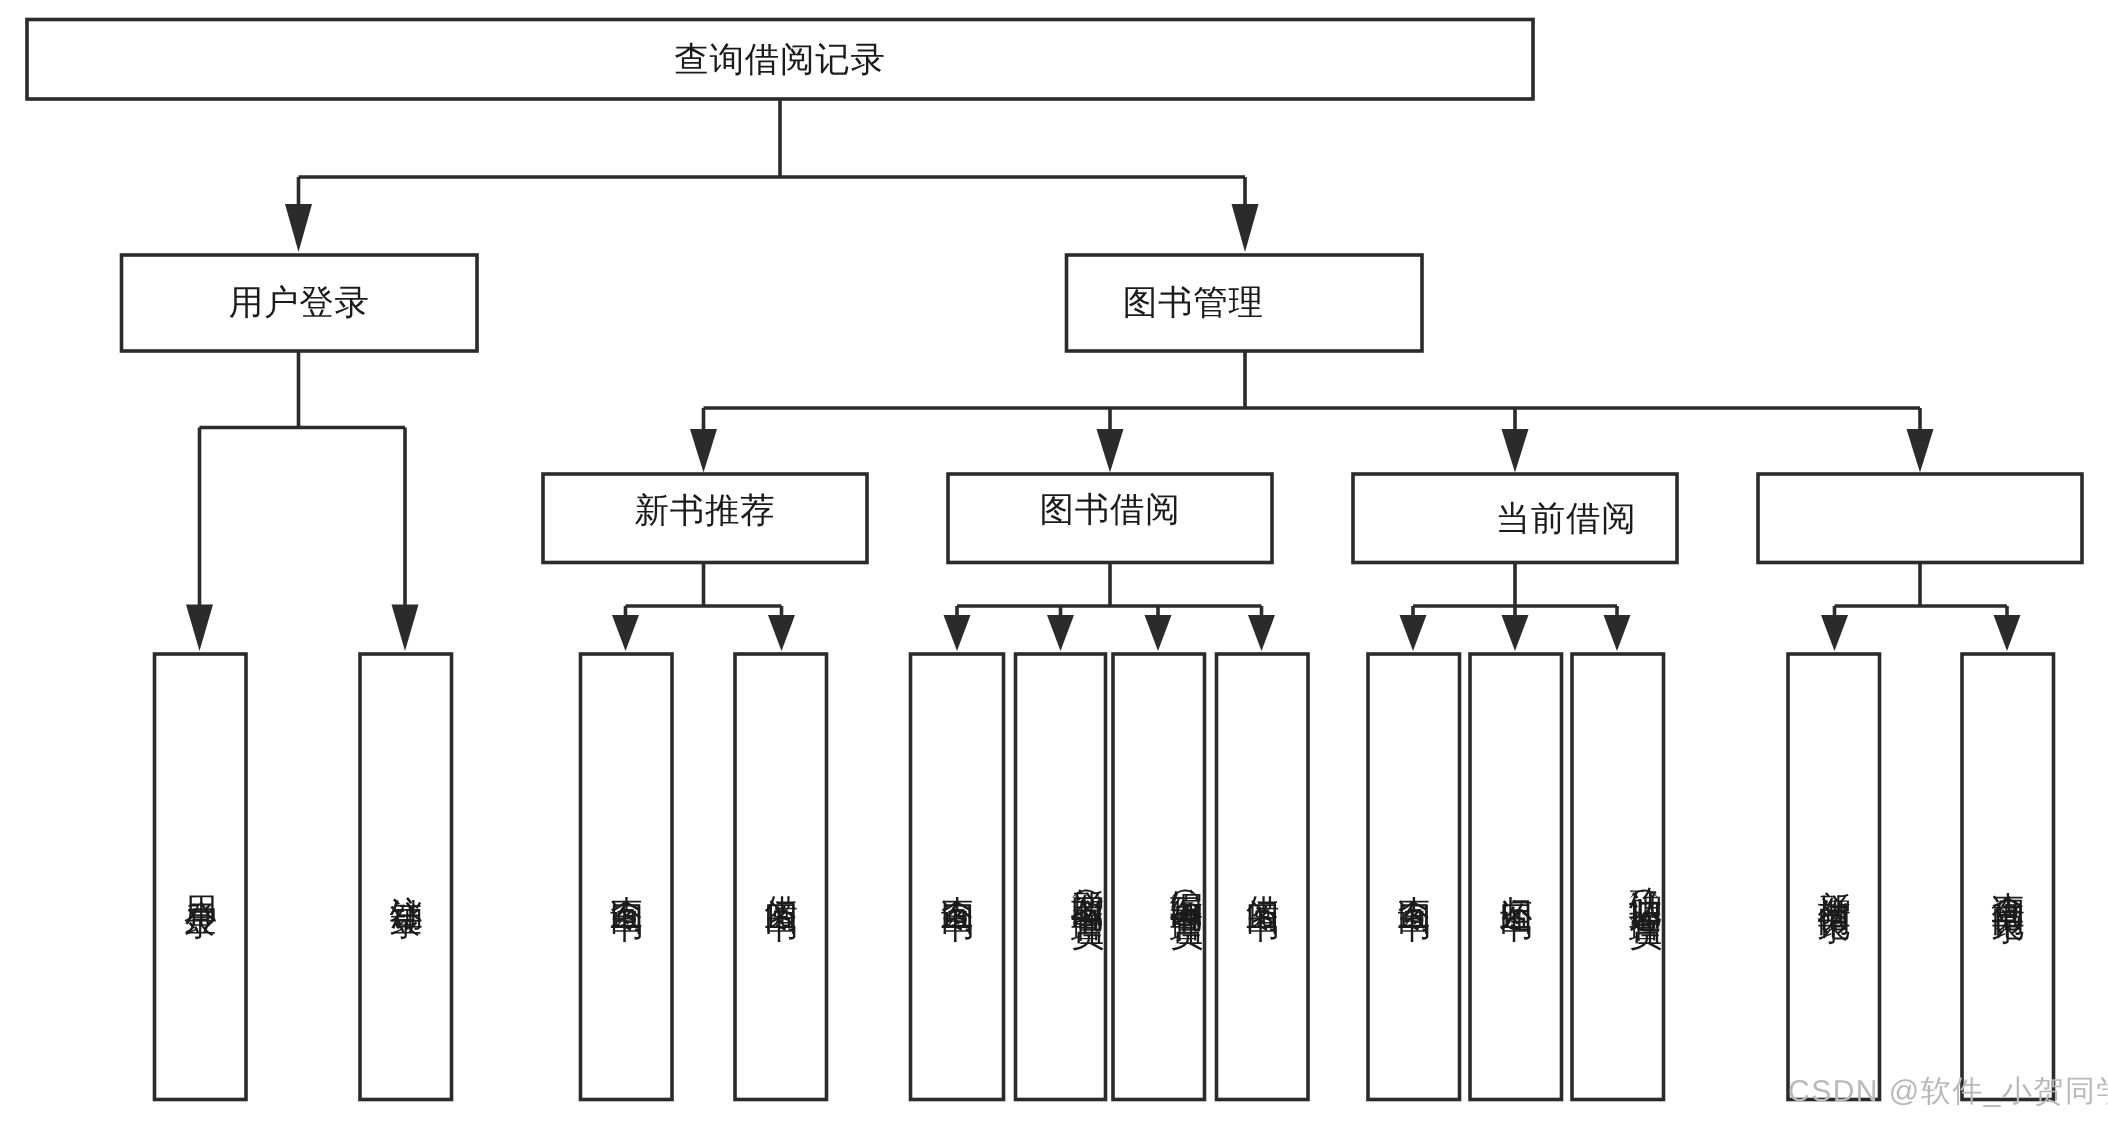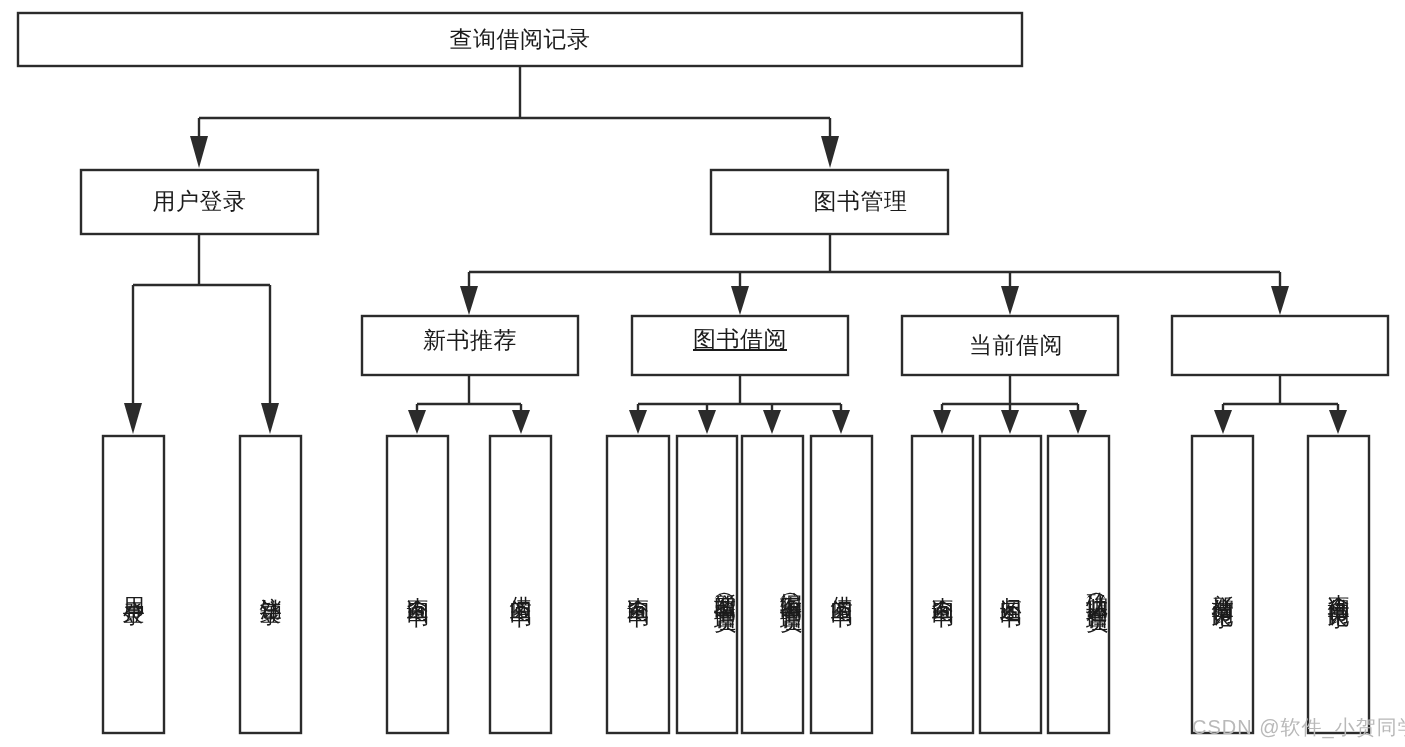--- a/index.html
+++ b/index.html
@@ -189,25 +189,25 @@
     <rect class="node-box" x="980" y="436" width="61" height="297"></rect>
     <rect class="node-box" x="1048" y="436" width="61" height="297"></rect>
 
     <rect class="node-box" x="1192" y="436" width="61" height="297"></rect>
     <rect class="node-box" x="1308" y="436" width="61" height="297"></rect>
   </svg>
 
   <div class="node-label horizontal" style="left:18px; top:13px; width:1004px; height:53px;">查询借阅记录</div>
 
   <div class="node-label horizontal" style="left:81px; top:170px; width:237px; height:64px;">用户登录</div>
-  <div class="node-label horizontal" style="left:742px; top:170px; width:237px; height:64px;">图书管理</div>
+  <div class="node-label horizontal" style="left:677px; top:170px; width:237px; height:64px;">图书管理</div>
 
   <div class="node-label horizontal" style="left:362px; top:316px; width:216px; height:49px;">新书推荐</div>
-  <div class="node-label horizontal" style="left:632px; top:316px; width:216px; height:48px;text-decoration:underline;">图书借阅</div>
-  <div class="node-label horizontal" style="left:908px; top:316px; width:216px; height:59px;text-align:right;">当前借阅</div>
+  <div class="node-label horizontal" style="left:632px; top:316px; width:216px; height:48px;">图书借阅</div>
+  <div class="node-label horizontal" style="left:936px; top:316px; width:216px; height:59px;text-align:right;">当前借阅</div>
 
   <div class="node-label vertical centered" style="left:103px; top:436px; width:61px; height:297px;">用户登录</div>
   <div class="node-label vertical centered" style="left:240px; top:436px; width:61px; height:297px;">注销登录</div>
 
   <div class="node-label vertical centered" style="left:387px; top:436px; width:61px; height:297px;">查询图书</div>
   <div class="node-label vertical centered" style="left:490px; top:436px; width:61px; height:297px;">借阅图书</div>
 
   <div class="node-label vertical centered" style="left:607px; top:436px; width:62px; height:297px;">查询图书</div>
   <div class="node-label vertical" style="left:677px; top:436px; width:60px; height:297px;">新增图书（管理员）</div>
   <div class="node-label vertical" style="left:742px; top:436px; width:61px; height:297px;">编辑图书（管理员）</div>

